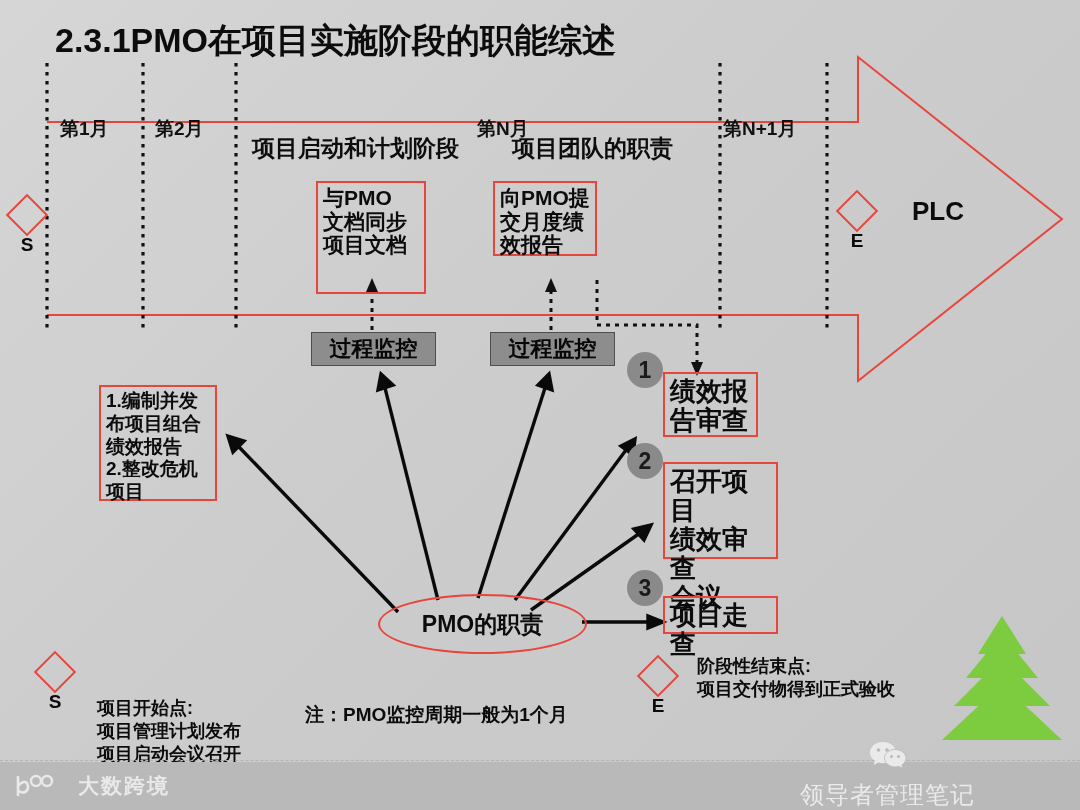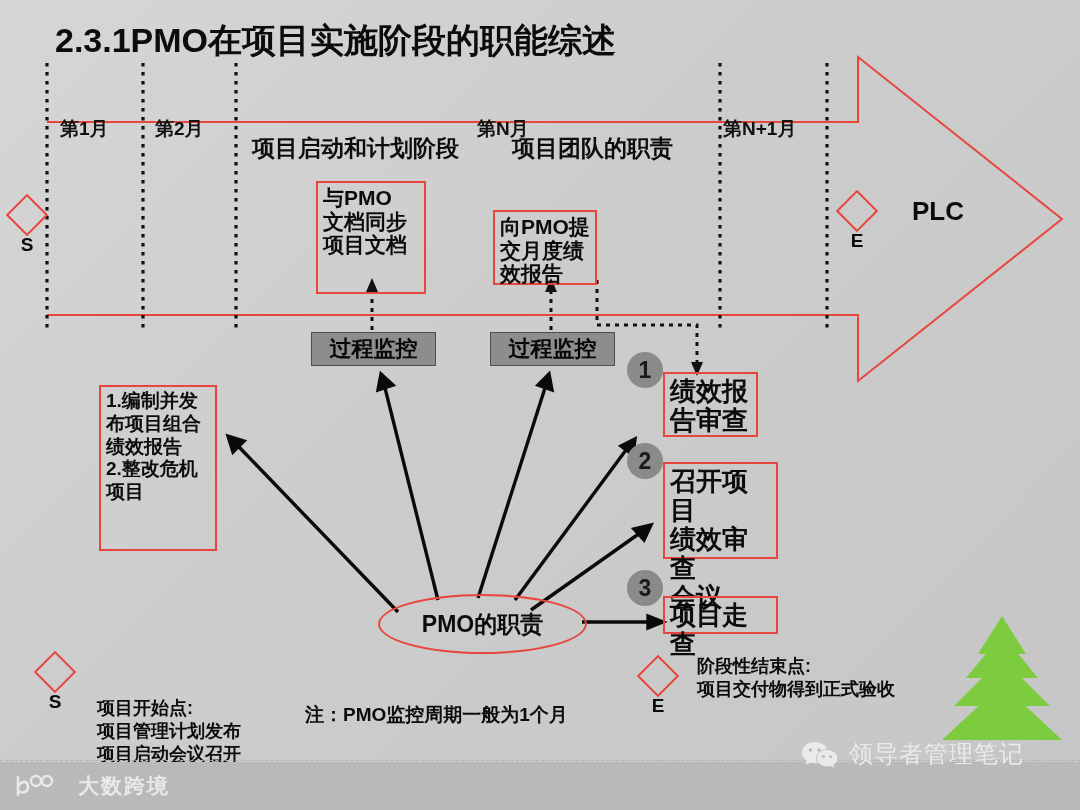--- a/index.html
+++ b/index.html
@@ -202,20 +202,21 @@
     font-weight: bold;
     color: #e9e9e9;
     letter-spacing: 2px;
   }
   #wechat-watermark {
     left: 800px;
     top: 738px;
     display: flex;
     align-items: center;
     gap: 9px;
+    flex-direction: column;
   }
   #wechat-text {
     font-size: 24px;
     color: #eaeaea;
     font-weight: normal;
     letter-spacing: 1px;
   }
 </style>
 </head>
 <body>
@@ -297,28 +298,28 @@
     <div class="diamond"></div>
     <div class="diamond-letter">E</div>
   </div>
 
   <div class="abs" id="plc-text">PLC</div>
 
   <div class="abs red-box doc-box" style="left:316px; top:181px; width:110px; height:113px; white-space:pre-line;">与PMO
 文档同步
 项目文档</div>
 
-  <div class="abs red-box doc-box" style="left:493px; top:181px; width:104px; height:75px; white-space:pre-line;margin-top:29px;">向PMO提
+  <div class="abs red-box doc-box" style="left:493px; top:181px; width:104px; height:75px; white-space:pre-line;">向PMO提
 交月度绩
 效报告</div>
 
   <div class="abs gray-box" style="left:311px; top:332px; width:125px; height:34px;">过程监控</div>
   <div class="abs gray-box" style="left:490px; top:332px; width:125px; height:34px;">过程监控</div>
 
-  <div class="abs red-box notes-box" style="left:99px; top:385px; width:118px; height:166px; white-space:pre-line;">1.编制并发
+  <div class="abs red-box notes-box" style="left:99px; top:385px; width:118px; height:116px; white-space:pre-line;">1.编制并发
 布项目组合
 绩效报告
 2.整改危机
 项目</div>
 
   <div class="abs" id="pmo-ellipse">
     <span>PMO的职责</span>
   </div>
 
   <div class="abs num-badge" style="left:627px; top:352px;">1</div>

